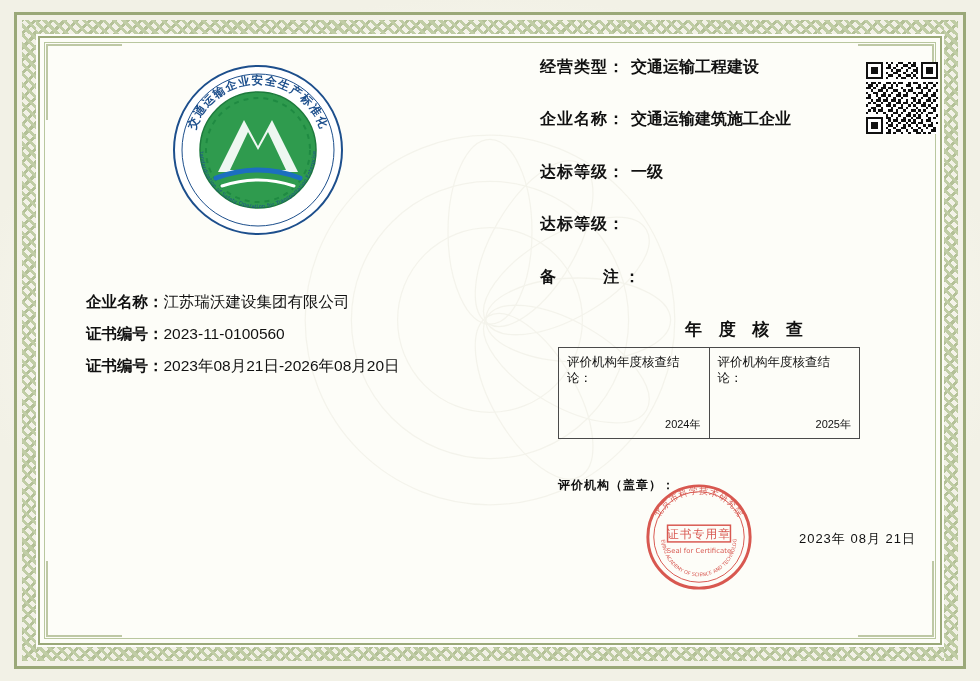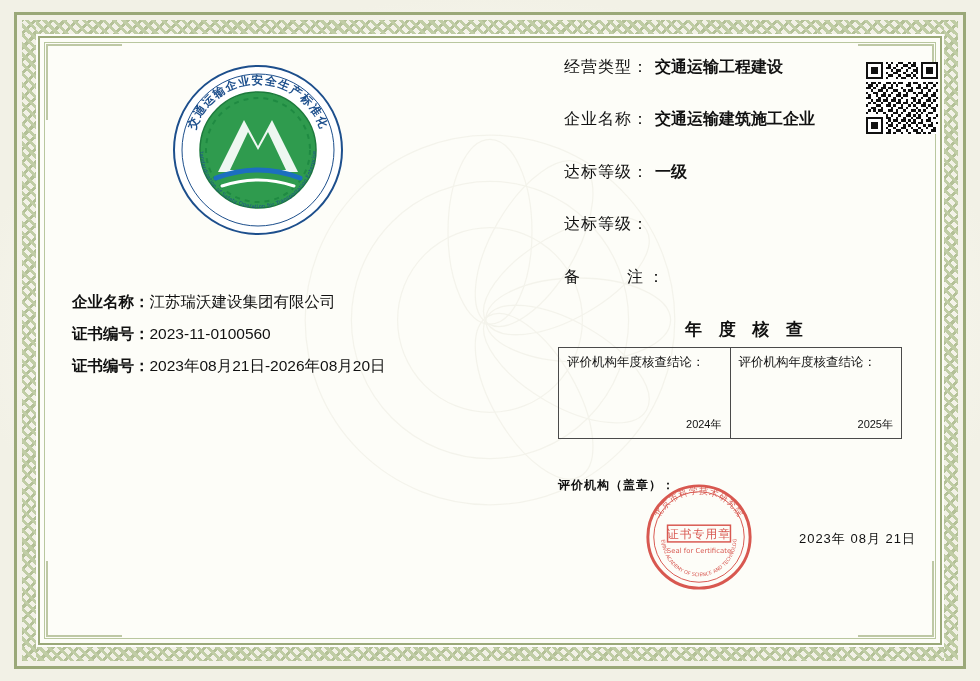--- a/index.html
+++ b/index.html
@@ -119,21 +119,21 @@
   .title-line3 {
     color: #d8332a;
     font-size: 36px;
     font-weight: bold;
     letter-spacing: 9px;
     line-height: 1.5;
     margin-top: 2px;
   }
 
   .info-block {
-    margin: 48px 0 0 14px;
+    margin: 48px 0 0 28px;
     color: #1a1a1a;
   }
   .info-row {
     font-size: 15.5px;
     line-height: 2.05;
     white-space: nowrap;
   }
   .info-label { font-weight: bold; color: #111; }
   .info-value { color: #111; }
 
@@ -145,23 +145,22 @@
     width: 392px;
   }
   .field-row {
     font-size: 16px;
     color: #111;
     line-height: 1.4;
     margin-bottom: 30px;
     white-space: nowrap;
   }
   .field-label {
-    font-weight: normal;
+    font-weight: bold;
     letter-spacing: 1px;
-    margin-left: 24px;
   }
   .field-value {
     font-weight: bold;
     margin-left: 6px;
   }
   .field-row.spaced .field-label { letter-spacing: 5px; }
 
   .qr {
     position: absolute;
     right: -6px;
@@ -175,21 +174,21 @@
     font-size: 17px;
     font-weight: bold;
     letter-spacing: 6px;
     color: #111;
     margin: 6px 0 6px 0;
     padding-left: 22px;
   }
 
   .annual-table {
     border-collapse: collapse;
-    width: 344px;
+    width: 302px;
     margin-left: 18px;
     table-layout: fixed;
   }
   .annual-table td {
     border: 1px solid #4a4a4a;
     height: 78px;
     vertical-align: top;
     padding: 6px 8px;
     font-size: 12.5px;
     color: #111;

